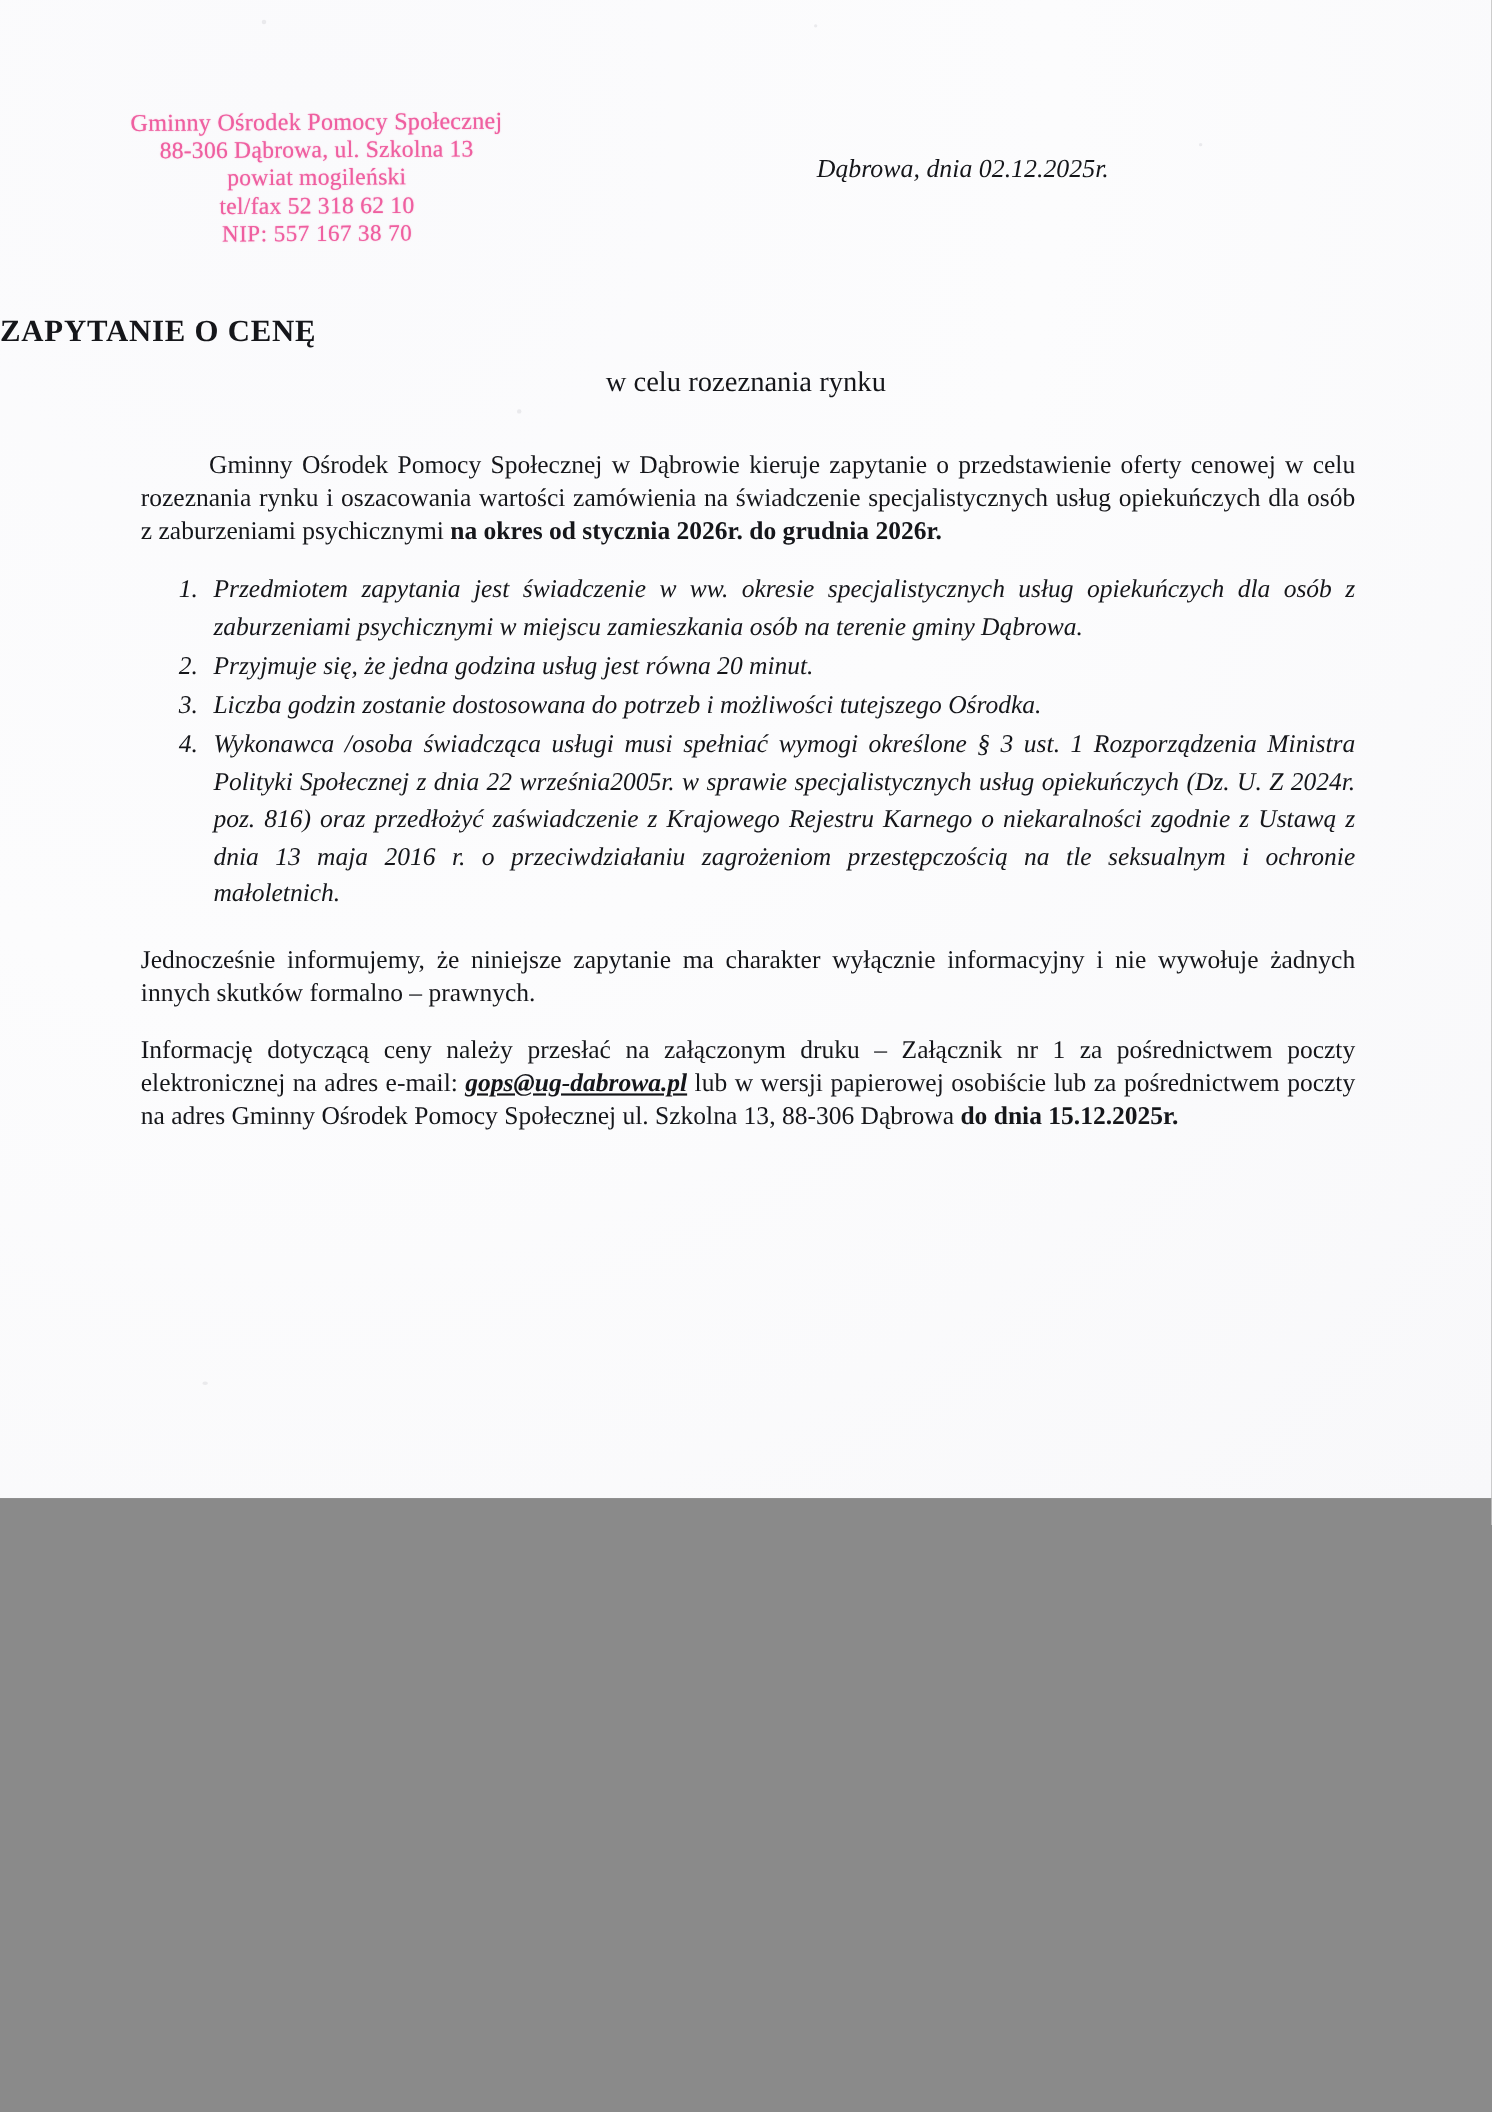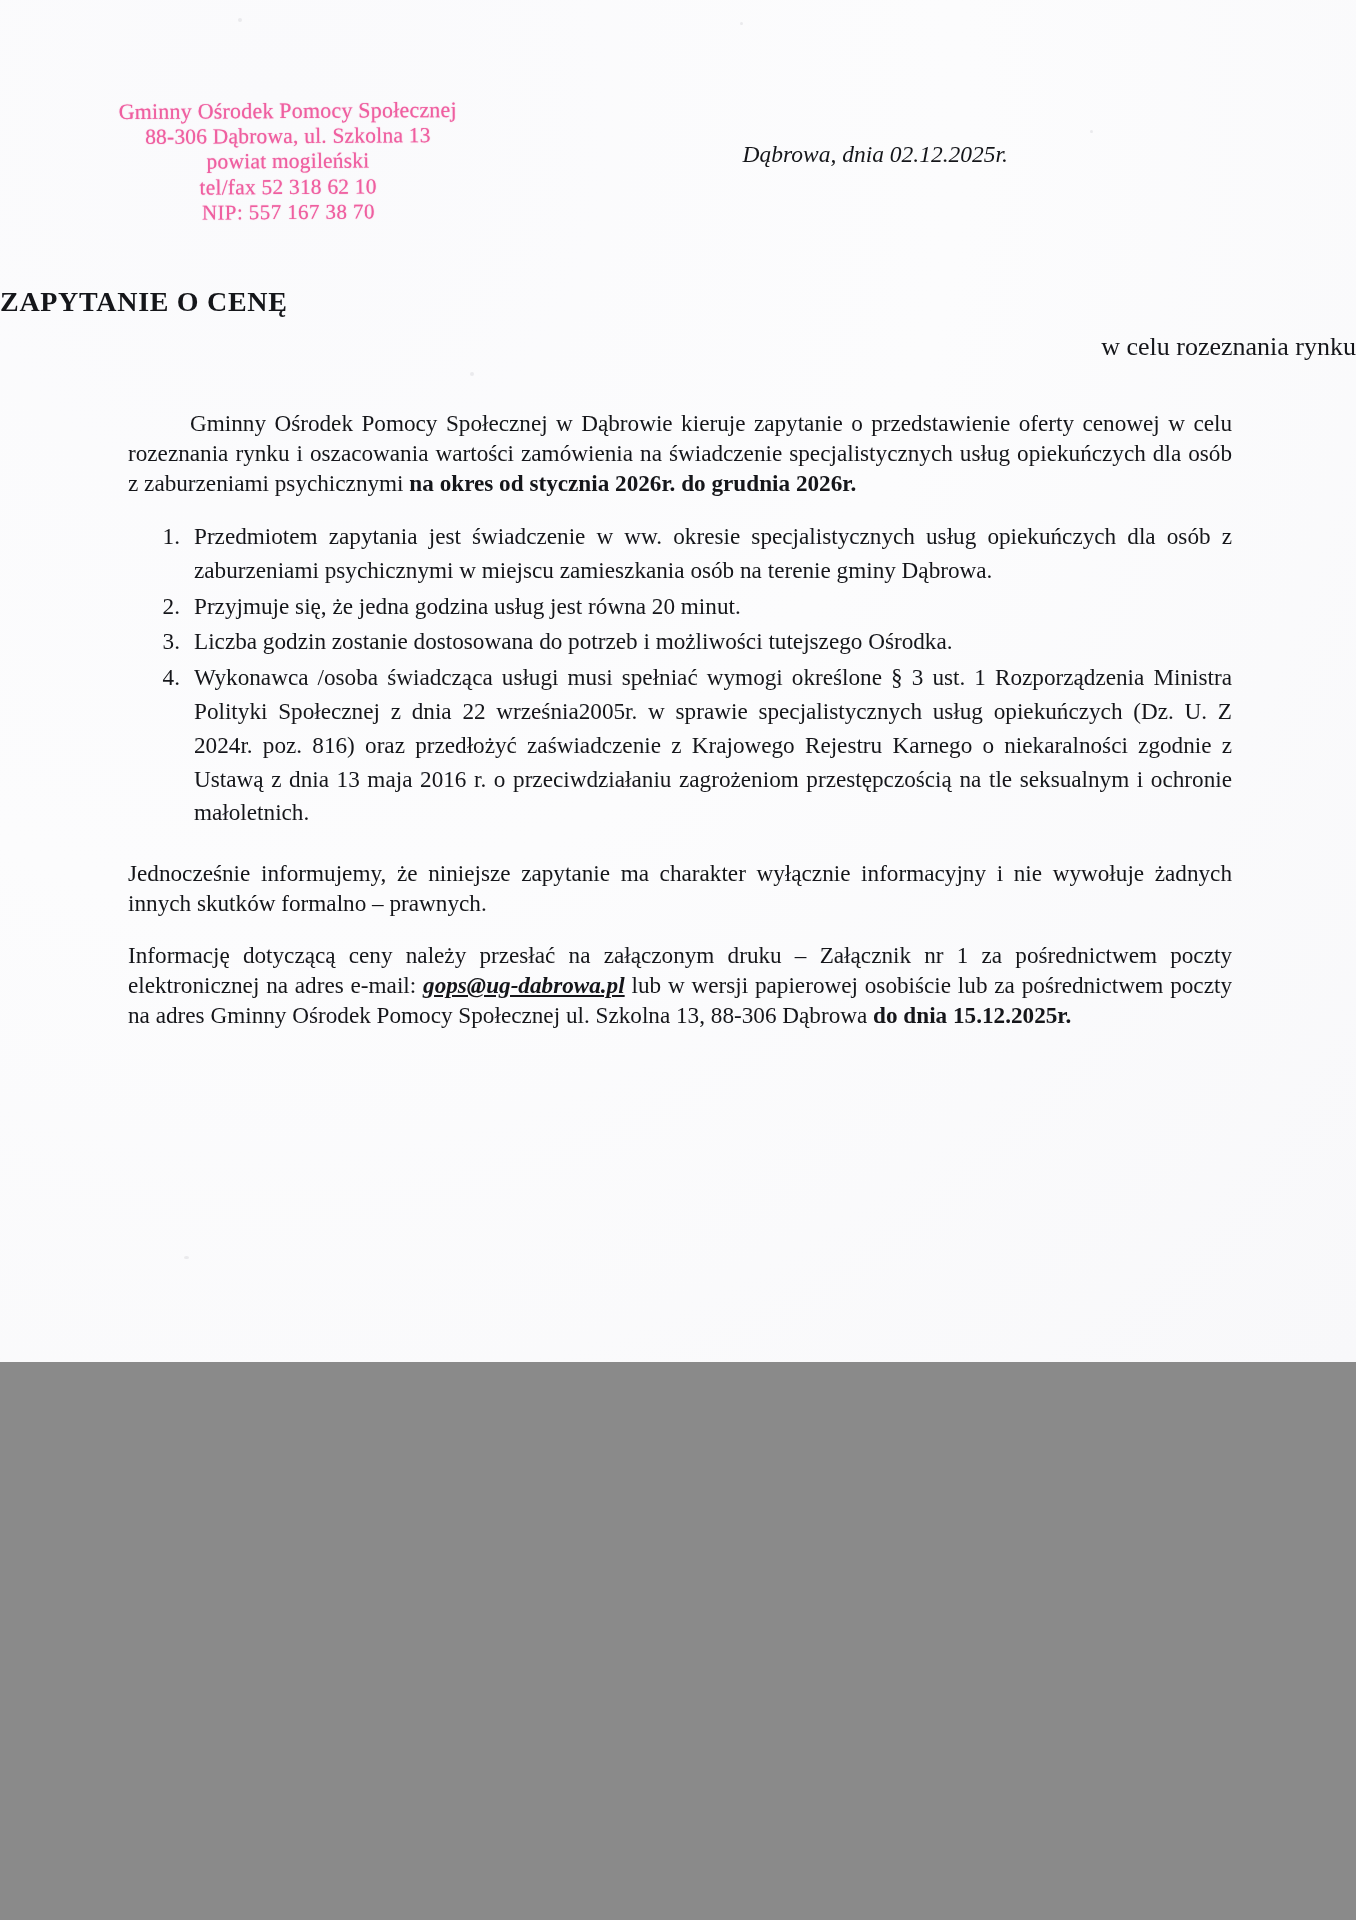--- a/index.html
+++ b/index.html
@@ -72,21 +72,21 @@
     left: 0; right: 0;
     top: 286px;
     font-size: 28px;
     font-weight: bold;
     letter-spacing: .7px;
   }
   .doc-subtitle {
     position: absolute;
     left: 0; right: 0;
     top: 332px;
-    text-align: right;
+    text-align: center;
     font-size: 26px;
   }
 
   
   .body-area {
     position: absolute;
     left: 128px;
     top: 408px;
     width: 1104px;
   }
@@ -98,20 +98,21 @@
     text-justify: inter-word;
   }
   p.para.indent { text-indent: 62px; }
   .b { font-weight: bold; }
 
   ol.items {
     margin: 10px 0 0 0;
     padding: 0 0 0 60px;
     list-style: none;
     counter-reset: itm;
+    font-style: italic;
   }
   ol.items > li {
     counter-increment: itm;
     position: relative;
     font-size: 23.2px;
     line-height: 33.8px;
     text-align: justify;
     margin-bottom: 2px;
     padding-left: 6px;
   }

